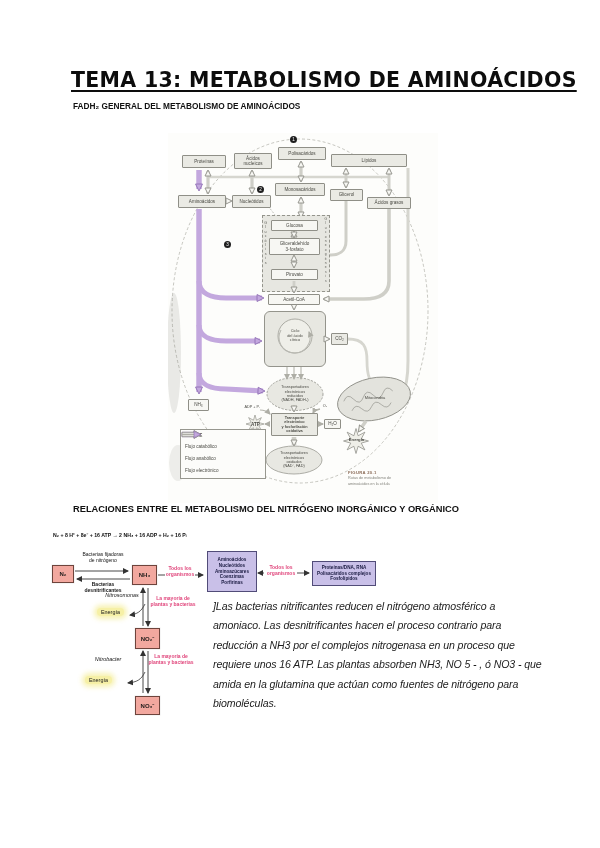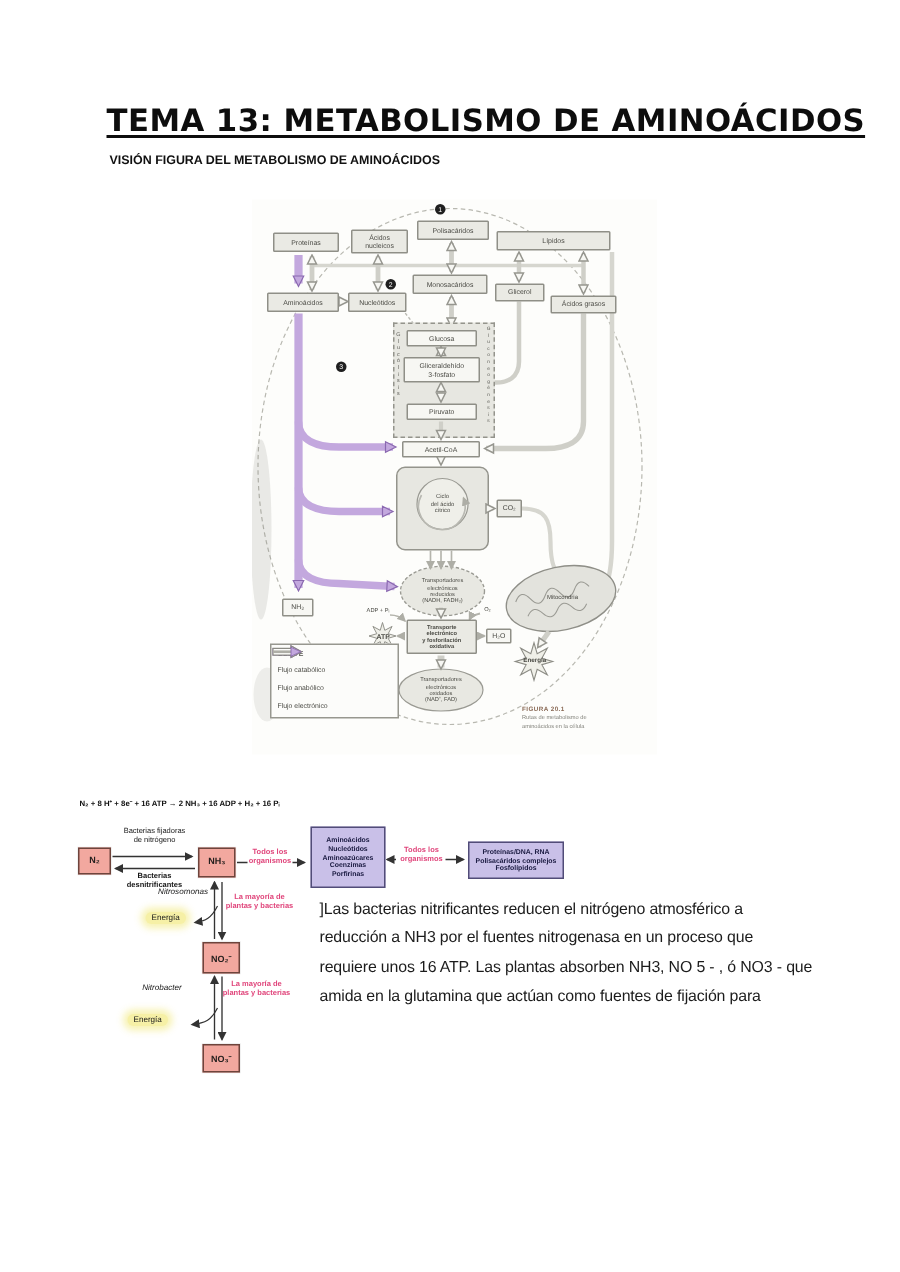--- a/index.html
+++ b/index.html
@@ -42,29 +42,29 @@
        background:#c9c0e8;border:1px solid #514c78;font-size:4.6px;line-height:1.3;color:#18183f;
        white-space:pre-line;box-sizing:border-box;font-weight:bold;}
   .nlab{position:absolute;font-size:5px;line-height:1.2;color:#161616;text-align:center;white-space:pre-line;}
   .nlab.b{font-weight:bold;}
   .nlab.i{font-style:italic;font-size:5.4px;}
   .nlab.pink{color:#e0457b;font-weight:bold;}
   .nlab.energy{font-size:5.4px;background:#f6f0a6;border-radius:7px;padding:1px 4px;
        box-shadow:0 0 5px 3px rgba(246,240,166,.85);}
   
   .para{position:absolute;left:213px;top:597px;width:340px;}
-  .pline{font-size:10.6px;line-height:19.4px;color:#1c1c1c;white-space:nowrap;letter-spacing:-.1px;}
+  .pline{font-size:10.6px;line-height:19.4px;color:#1c1c1c;white-space:nowrap;letter-spacing:-.1px;font-style:italic;}
 </style>
 </head>
 <body>
 
 <div class="page">
 
   <div class="doc-title">TEMA 13: METABOLISMO DE AMINOÁCIDOS</div>
-  <div class="sub1">VISIÓN FIGURA DEL METABOLISMO DE AMINOÁCIDOS</div>
+  <div class="sub1">FADH₂ GENERAL DEL METABOLISMO DE AMINOÁCIDOS</div>
 
   <div class="fig1">
 
     <svg width="270" height="370" viewBox="0 0 270 370">
       <defs>
         <marker id="ma" markerUnits="userSpaceOnUse" markerWidth="8" markerHeight="8" refX="6" refY="4" orient="auto-start-reverse">
           <path d="M1,1 L7,4 L1,7 z" fill="#f7f7f3" stroke="#96968f" stroke-width="1"></path>
         </marker>
         <marker id="mp" markerUnits="userSpaceOnUse" markerWidth="9" markerHeight="9" refX="6" refY="4.5" orient="auto">
           <path d="M1,1 L8,4.5 L1,8 z" fill="#c3a8de" stroke="#8a68b0" stroke-width=".8"></path>
@@ -217,20 +217,21 @@
       </div>
     </div>
 
     <div class="figcap">
       <span class="figlabel">FIGURA 20.1</span>
       <div>Rutas de metabolismo de</div>
       <div>aminoácidos en la célula</div>
     </div>
   </div>
 
+  <div class="sub2">RELACIONES ENTRE EL METABOLISMO DEL NITRÓGENO INORGÁNICO Y ORGÁNICO</div>
   <div class="eqn">N₂ + 8 H⁺ + 8e⁻ + 16 ATP → 2 NH₃ + 16 ADP + H₂ + 16 Pᵢ</div>
 
   <div class="fig2">
     <svg width="352" height="176" viewBox="0 0 352 176">
 
       <line x1="30" y1="23" x2="83" y2="23" stroke="#333" stroke-width=".9" marker-end="url(#mk)"></line>
       <line x1="85" y1="31" x2="32" y2="31" stroke="#333" stroke-width=".9" marker-end="url(#mk)"></line>
 
       <line x1="113" y1="27" x2="120" y2="27" stroke="#333" stroke-width=".9"></line>
       <line x1="150" y1="27" x2="158" y2="27" stroke="#333" stroke-width=".9" marker-end="url(#mk)"></line>
@@ -275,18 +276,20 @@
 plantas y bacterias</div>
     <div class="nlab energy" style="left:52px;top:60px;">Energía</div>
     <div class="nlab i" style="left:43px;top:108px;width:40px;">Nitrobacter</div>
     <div class="nlab pink" style="left:102px;top:105px;width:48px;">La mayoría de
 plantas y bacterias</div>
     <div class="nlab energy" style="left:40px;top:128px;">Energía</div>
   </div>
 
   <div class="para">
     <div class="pline">]Las bacterias nitrificantes reducen el nitrógeno atmosférico a</div>
-    <div class="pline">reducción a NH3 por el fuentes nitrogenasa en un proceso que</div>
+    <div class="pline">amoniaco. Las desnitrificantes hacen el proceso contrario para</div>
+    <div class="pline">reducción a NH3 por el complejos nitrogenasa en un proceso que</div>
     <div class="pline">requiere unos 16 ATP. Las plantas absorben NH3, NO 5 - , ó NO3 - que</div>
-    <div class="pline">amida en la glutamina que actúan como fuentes de fijación para</div>
+    <div class="pline">amida en la glutamina que actúan como fuentes de nitrógeno para</div>
+    <div class="pline">biomoléculas.</div>
   </div>
 
 </div>
 
 </body></html>

